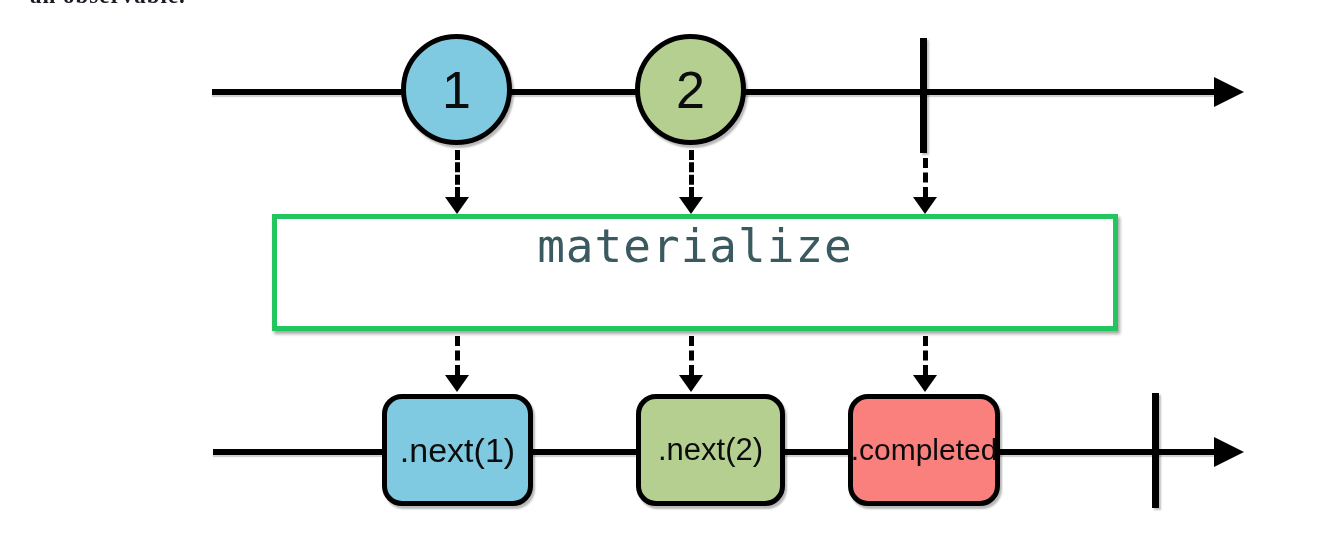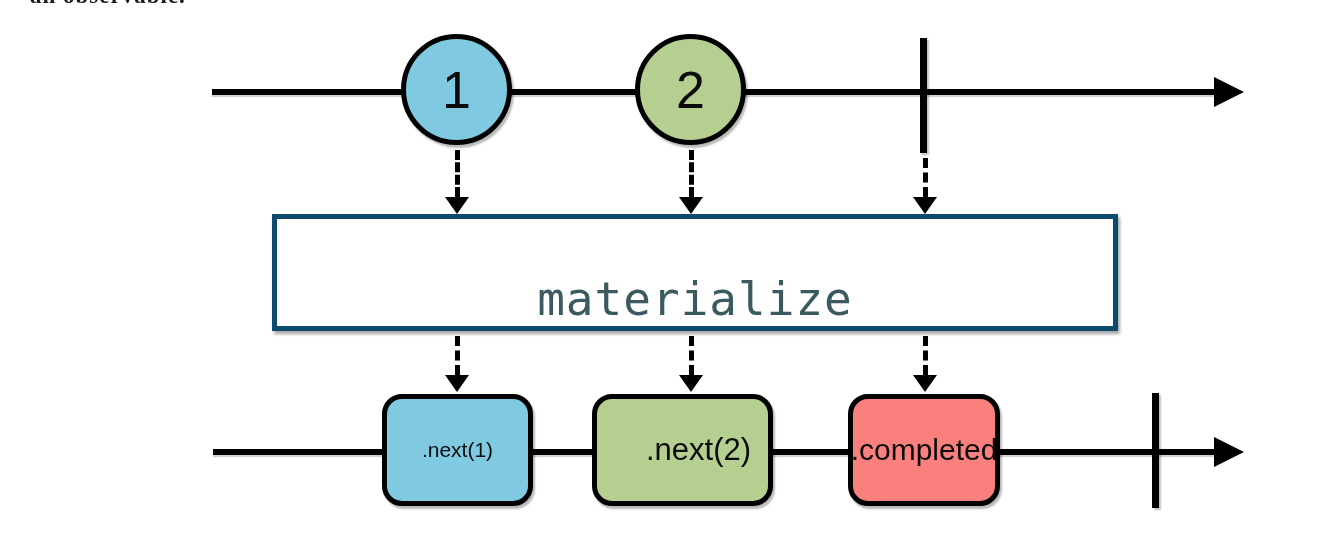--- a/index.html
+++ b/index.html
@@ -104,24 +104,24 @@
   .dash-arrow.out3 { left: 913px; top: 336px; height: 56px; }
 
   
   .operator-box {
     position: absolute;
     left: 272px;
     top: 214px;
     width: 836px;
     height: 107px;
     background: #ffffff;
-    border: 5px solid #0c4a6e;
+    border: 5px solid #22c55e;
     box-shadow: 2px 3px 3px rgba(0,0,0,0.35);
     display: flex;
-    align-items: flex-end;
+    align-items: flex-start;
     justify-content: center;
   }
   .operator-box .operator-label {
     font-family: "DejaVu Sans Mono", monospace;
     font-size: 46px;
     letter-spacing: 1px;
     color: #3a5a60;
   }
 
   
@@ -130,22 +130,22 @@
     top: 394px;
     height: 102px;
     border: 5px solid #000;
     border-radius: 20px;
     display: flex;
     align-items: center;
     justify-content: center;
     color: #0c0c0c;
     box-shadow: 2px 3px 2px rgba(0,0,0,0.28);
   }
-  .event-box.e1 { left: 382px; width: 141px; background: #7fc9e1; font-size: 21px; }
-  .event-box.e2 { left: 592px; width: 139px; background: #b4cf90; font-size: 31px; padding-left: 32px; }
+  .event-box.e1 { left: 382px; width: 141px; background: #7fc9e1; font-size: 34px; }
+  .event-box.e2 { left: 636px; width: 139px; background: #b4cf90; font-size: 31px; }
   .event-box.e3 { left: 848px; width: 142px; background: #f9807d; font-size: 30px; }
 </style>
 </head>
 <body>
 
 <div id="stage">
 
   <div class="clipped-text">an observable.</div>
 
   <div class="timeline-line top"></div>

